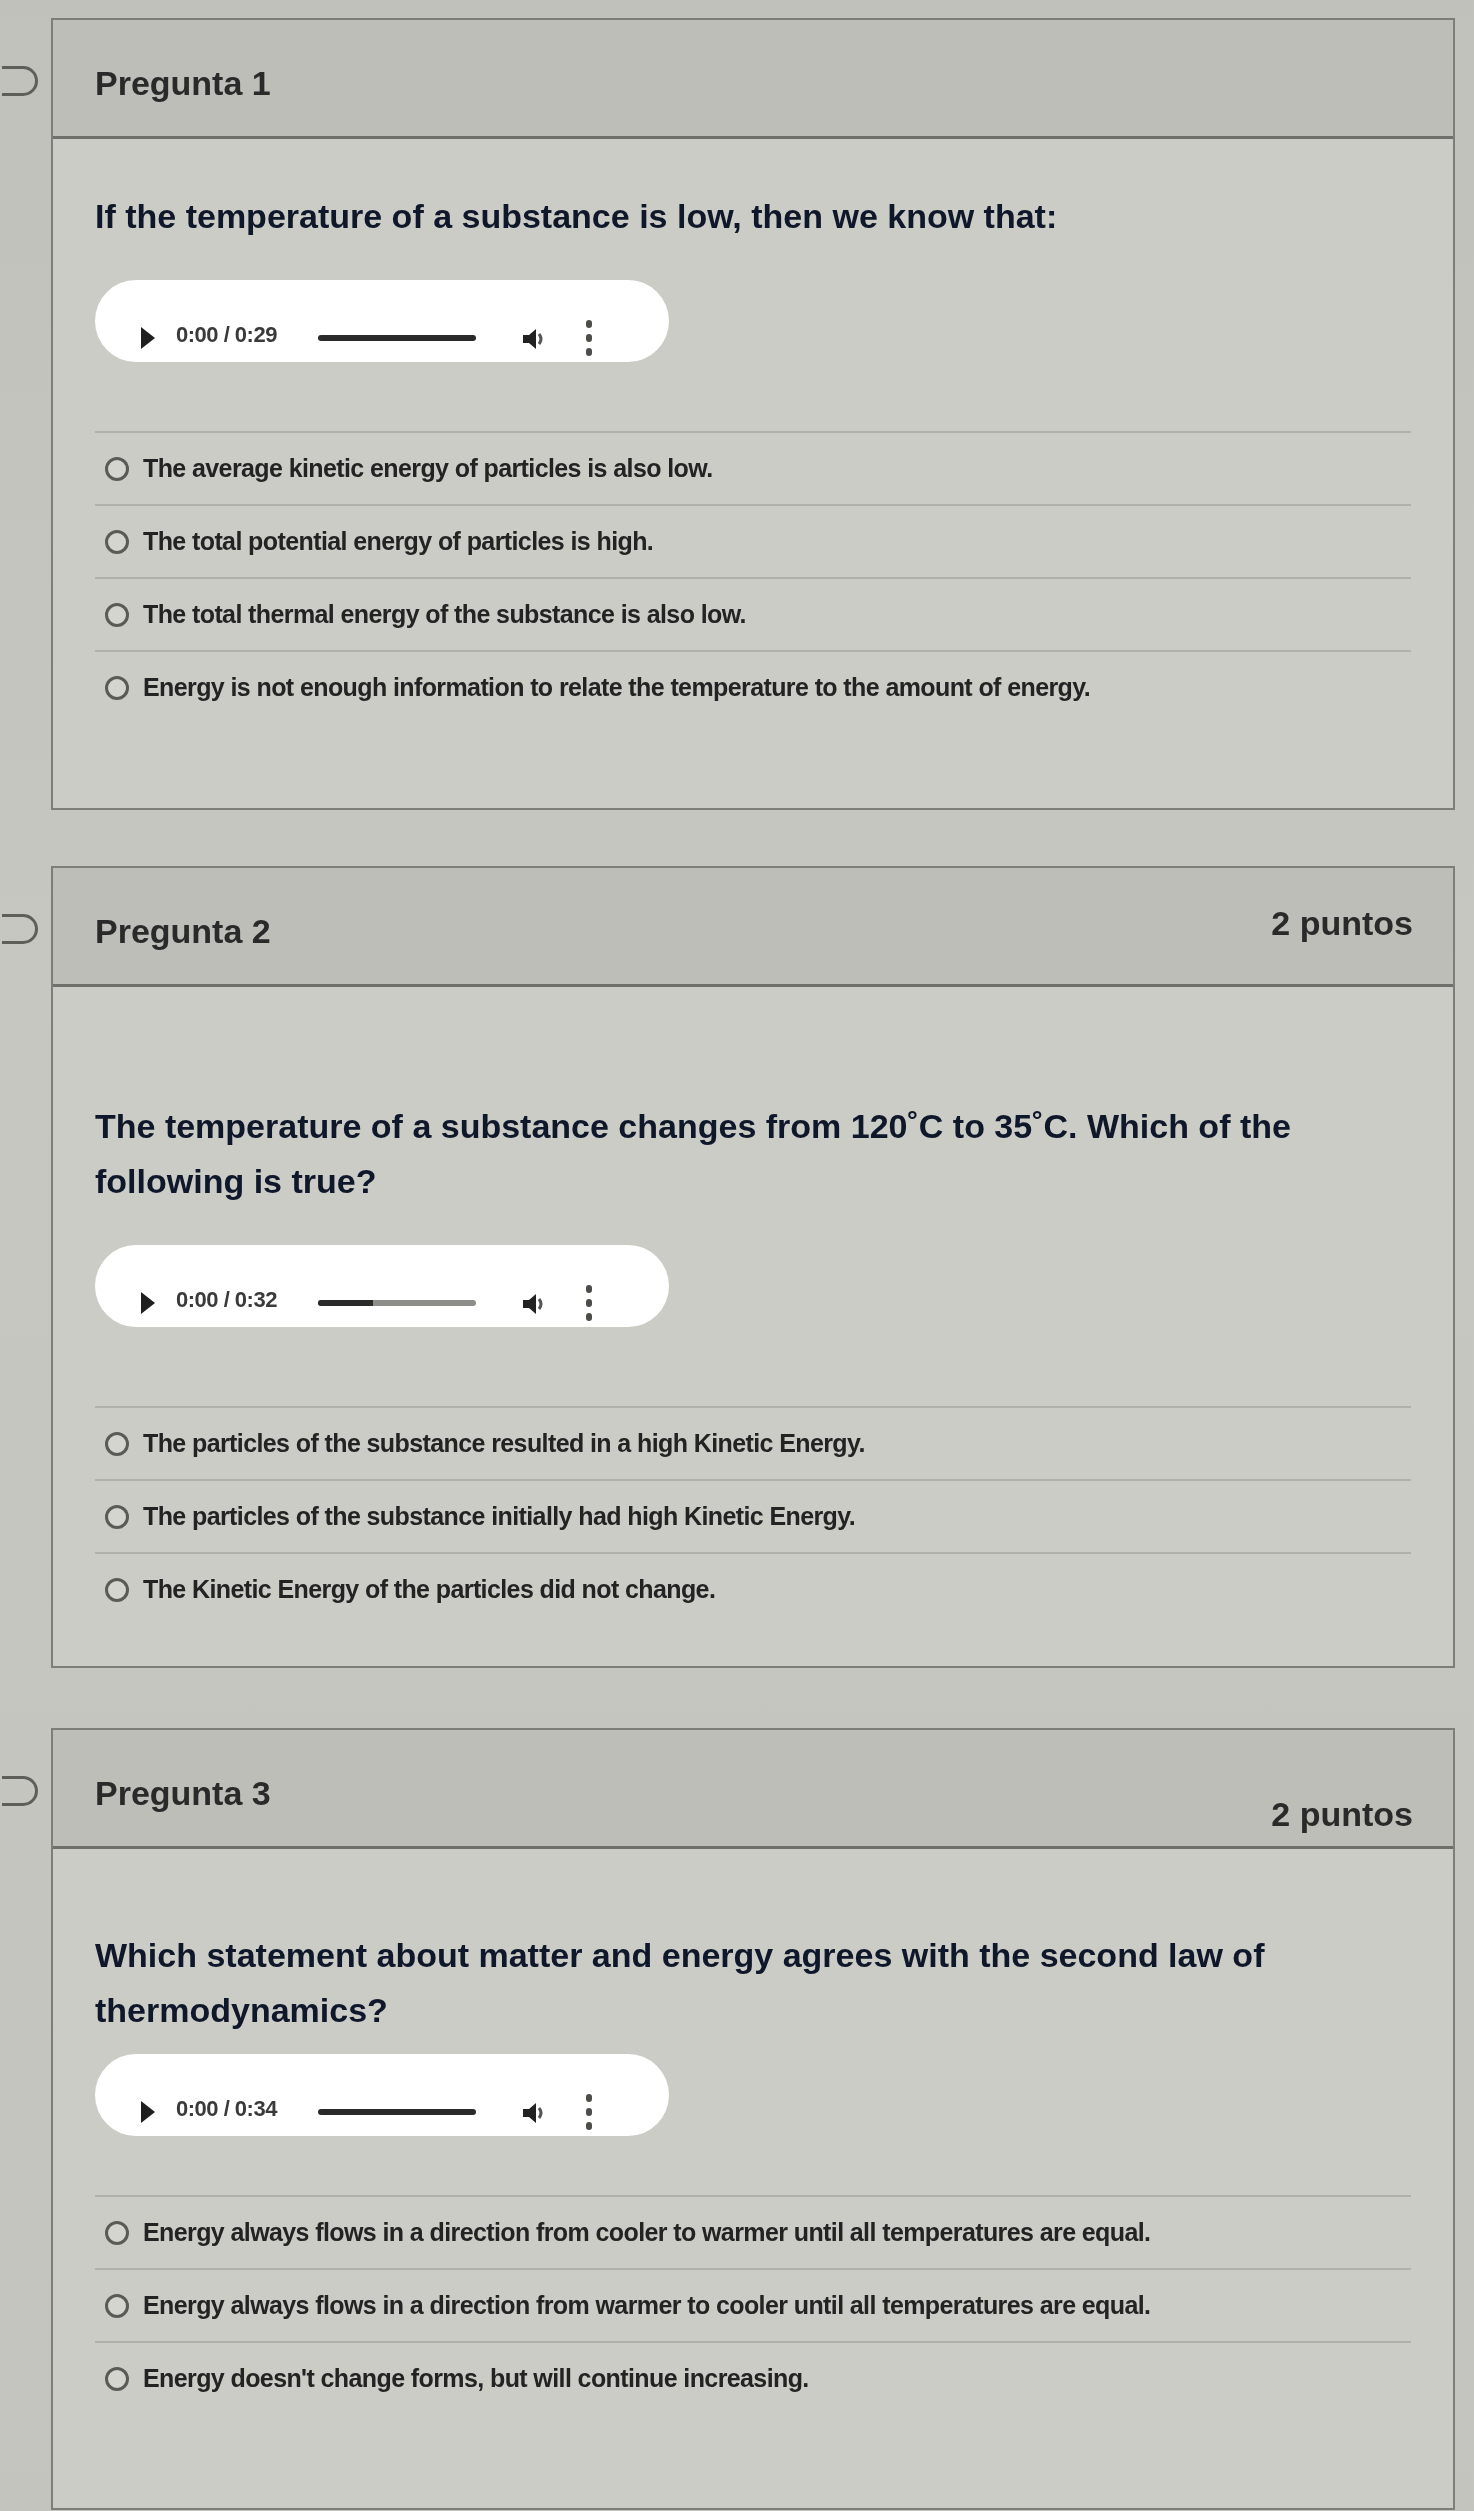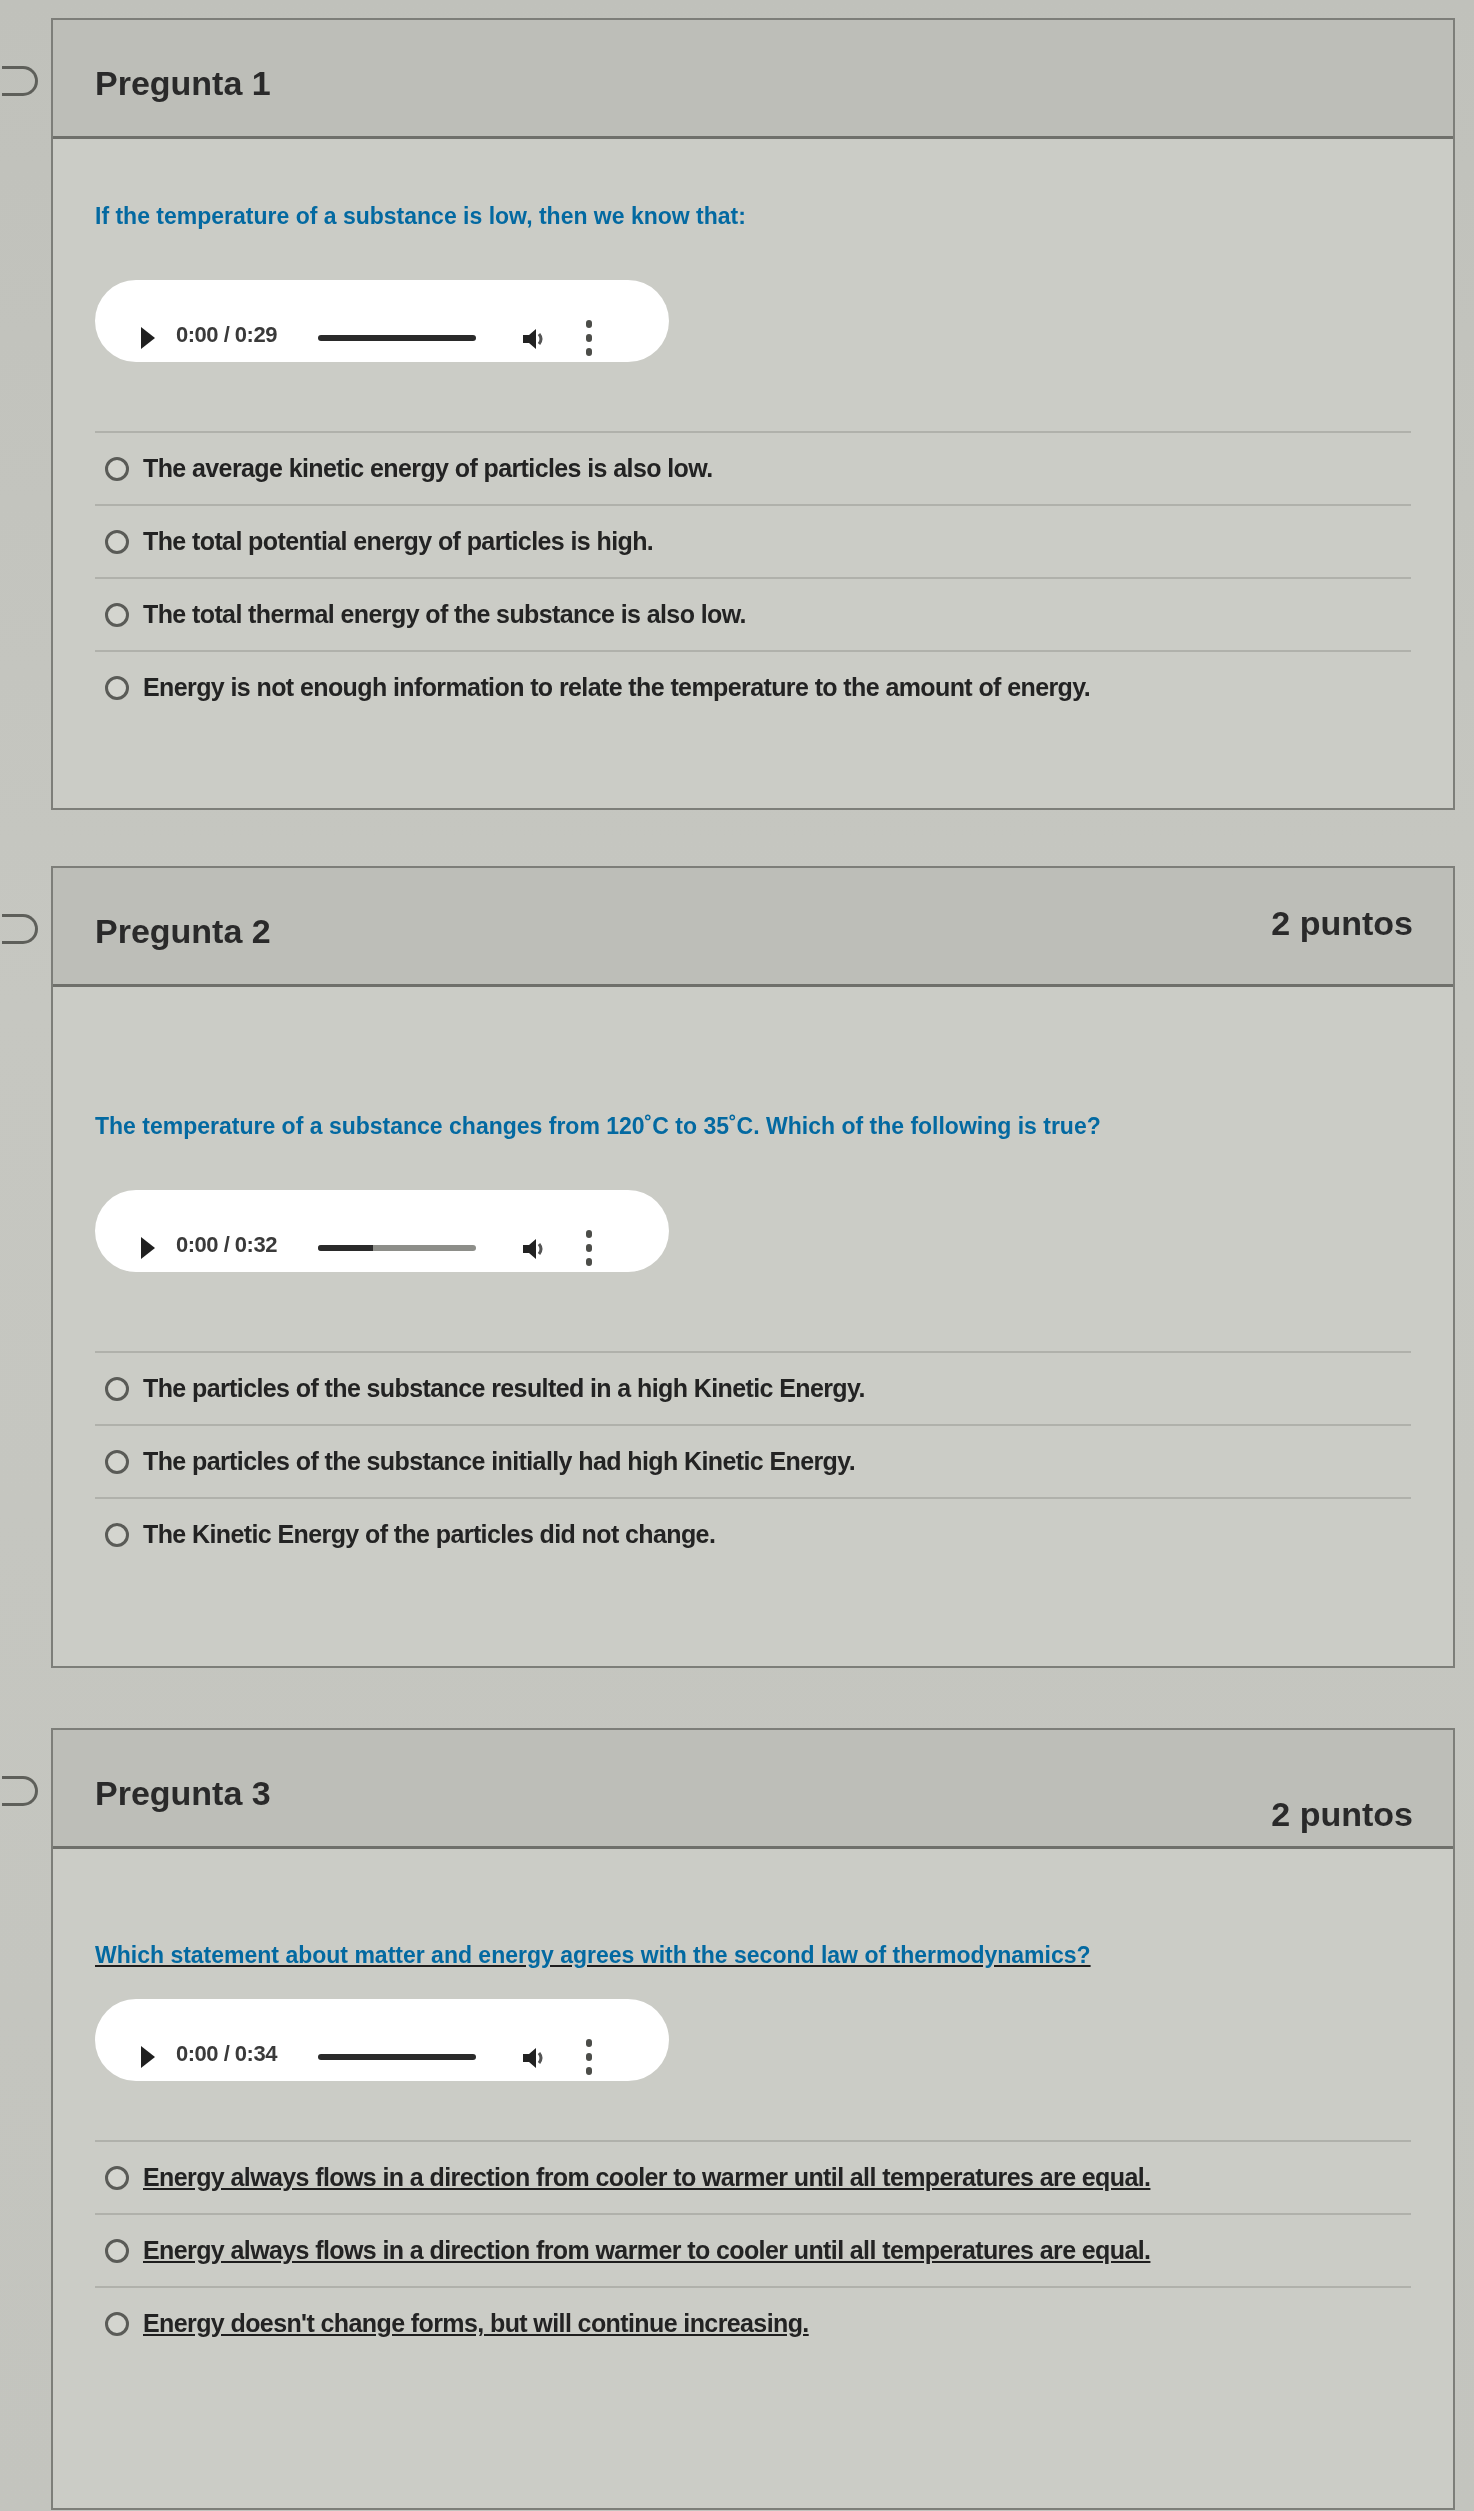--- a/index.html
+++ b/index.html
@@ -53,24 +53,24 @@
       width: 36px;
       height: 30px;
       border: 3px solid #5e5f5a;
       border-left: none;
       border-radius: 0 16px 16px 0;
     }
     .q-body {
       padding: 79px 42px 30px 42px;
     }
     .q-text {
-      font-size: 23px;
+      font-size: 34px;
       font-weight: bold;
       line-height: 55px;
-      color: #0369a1;
+      color: #0f172a;
       max-width: 1307px;
     }
     .audio {
       margin-top: 36px;
       width: 574px;
       height: 82px;
       background: #ffffff;
       border-radius: 58px;
       position: relative;
       margin-bottom: 69px;
@@ -243,21 +243,21 @@
       </div>
     </div>
   </section>
 
   <section class="question" style="top:1728px; height:782px;">
     <div class="q-header">
       <div class="flag-icon"></div>
       <div class="q-title">Pregunta 3</div>
       <div class="q-points" style="top:65px;">2 puntos</div>
     </div>
-    <div class="q-body" style="text-decoration:underline;">
+    <div class="q-body" style="">
       <div class="q-text">Which statement about matter and energy agrees with the second law of thermodynamics?</div>
       <div class="audio" style="margin-top:16px; margin-bottom:59px;">
         <div class="play"></div>
         <div class="time">0:00 / 0:34</div>
         <div class="track">
             <div class="fill" style="width:100%;"></div>
           </div>
         <svg class="volume" viewBox="0 0 30 30">
           <path d="M4 11 H10 L17 5 V25 L10 19 H4 Z" fill="#222"></path>
           <path d="M20 10 Q24 15 20 20" stroke="#555" stroke-width="3" fill="none"></path>

